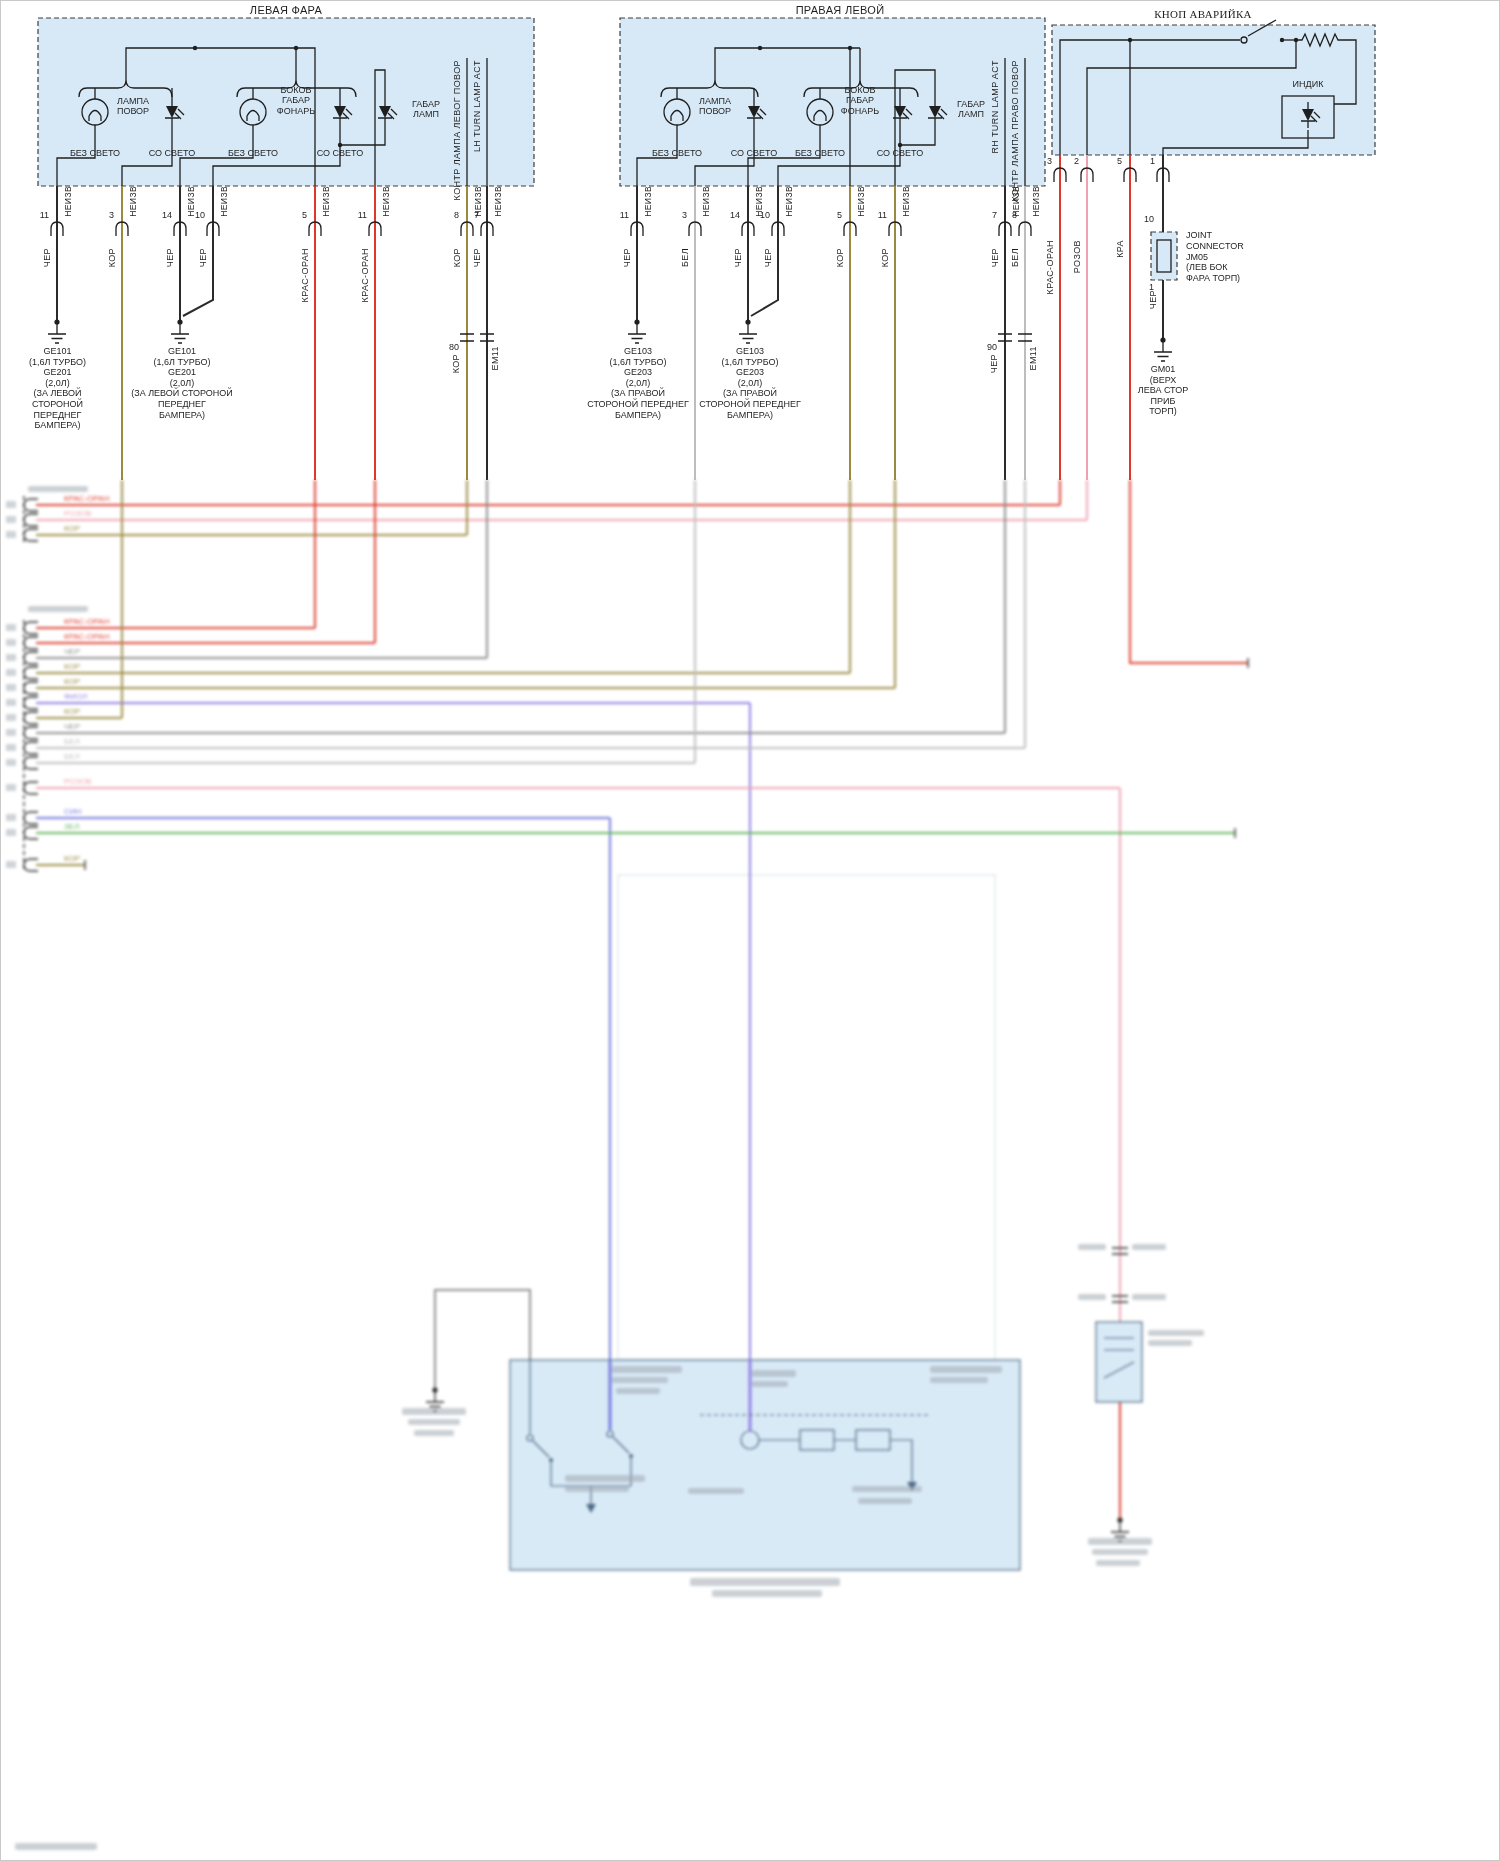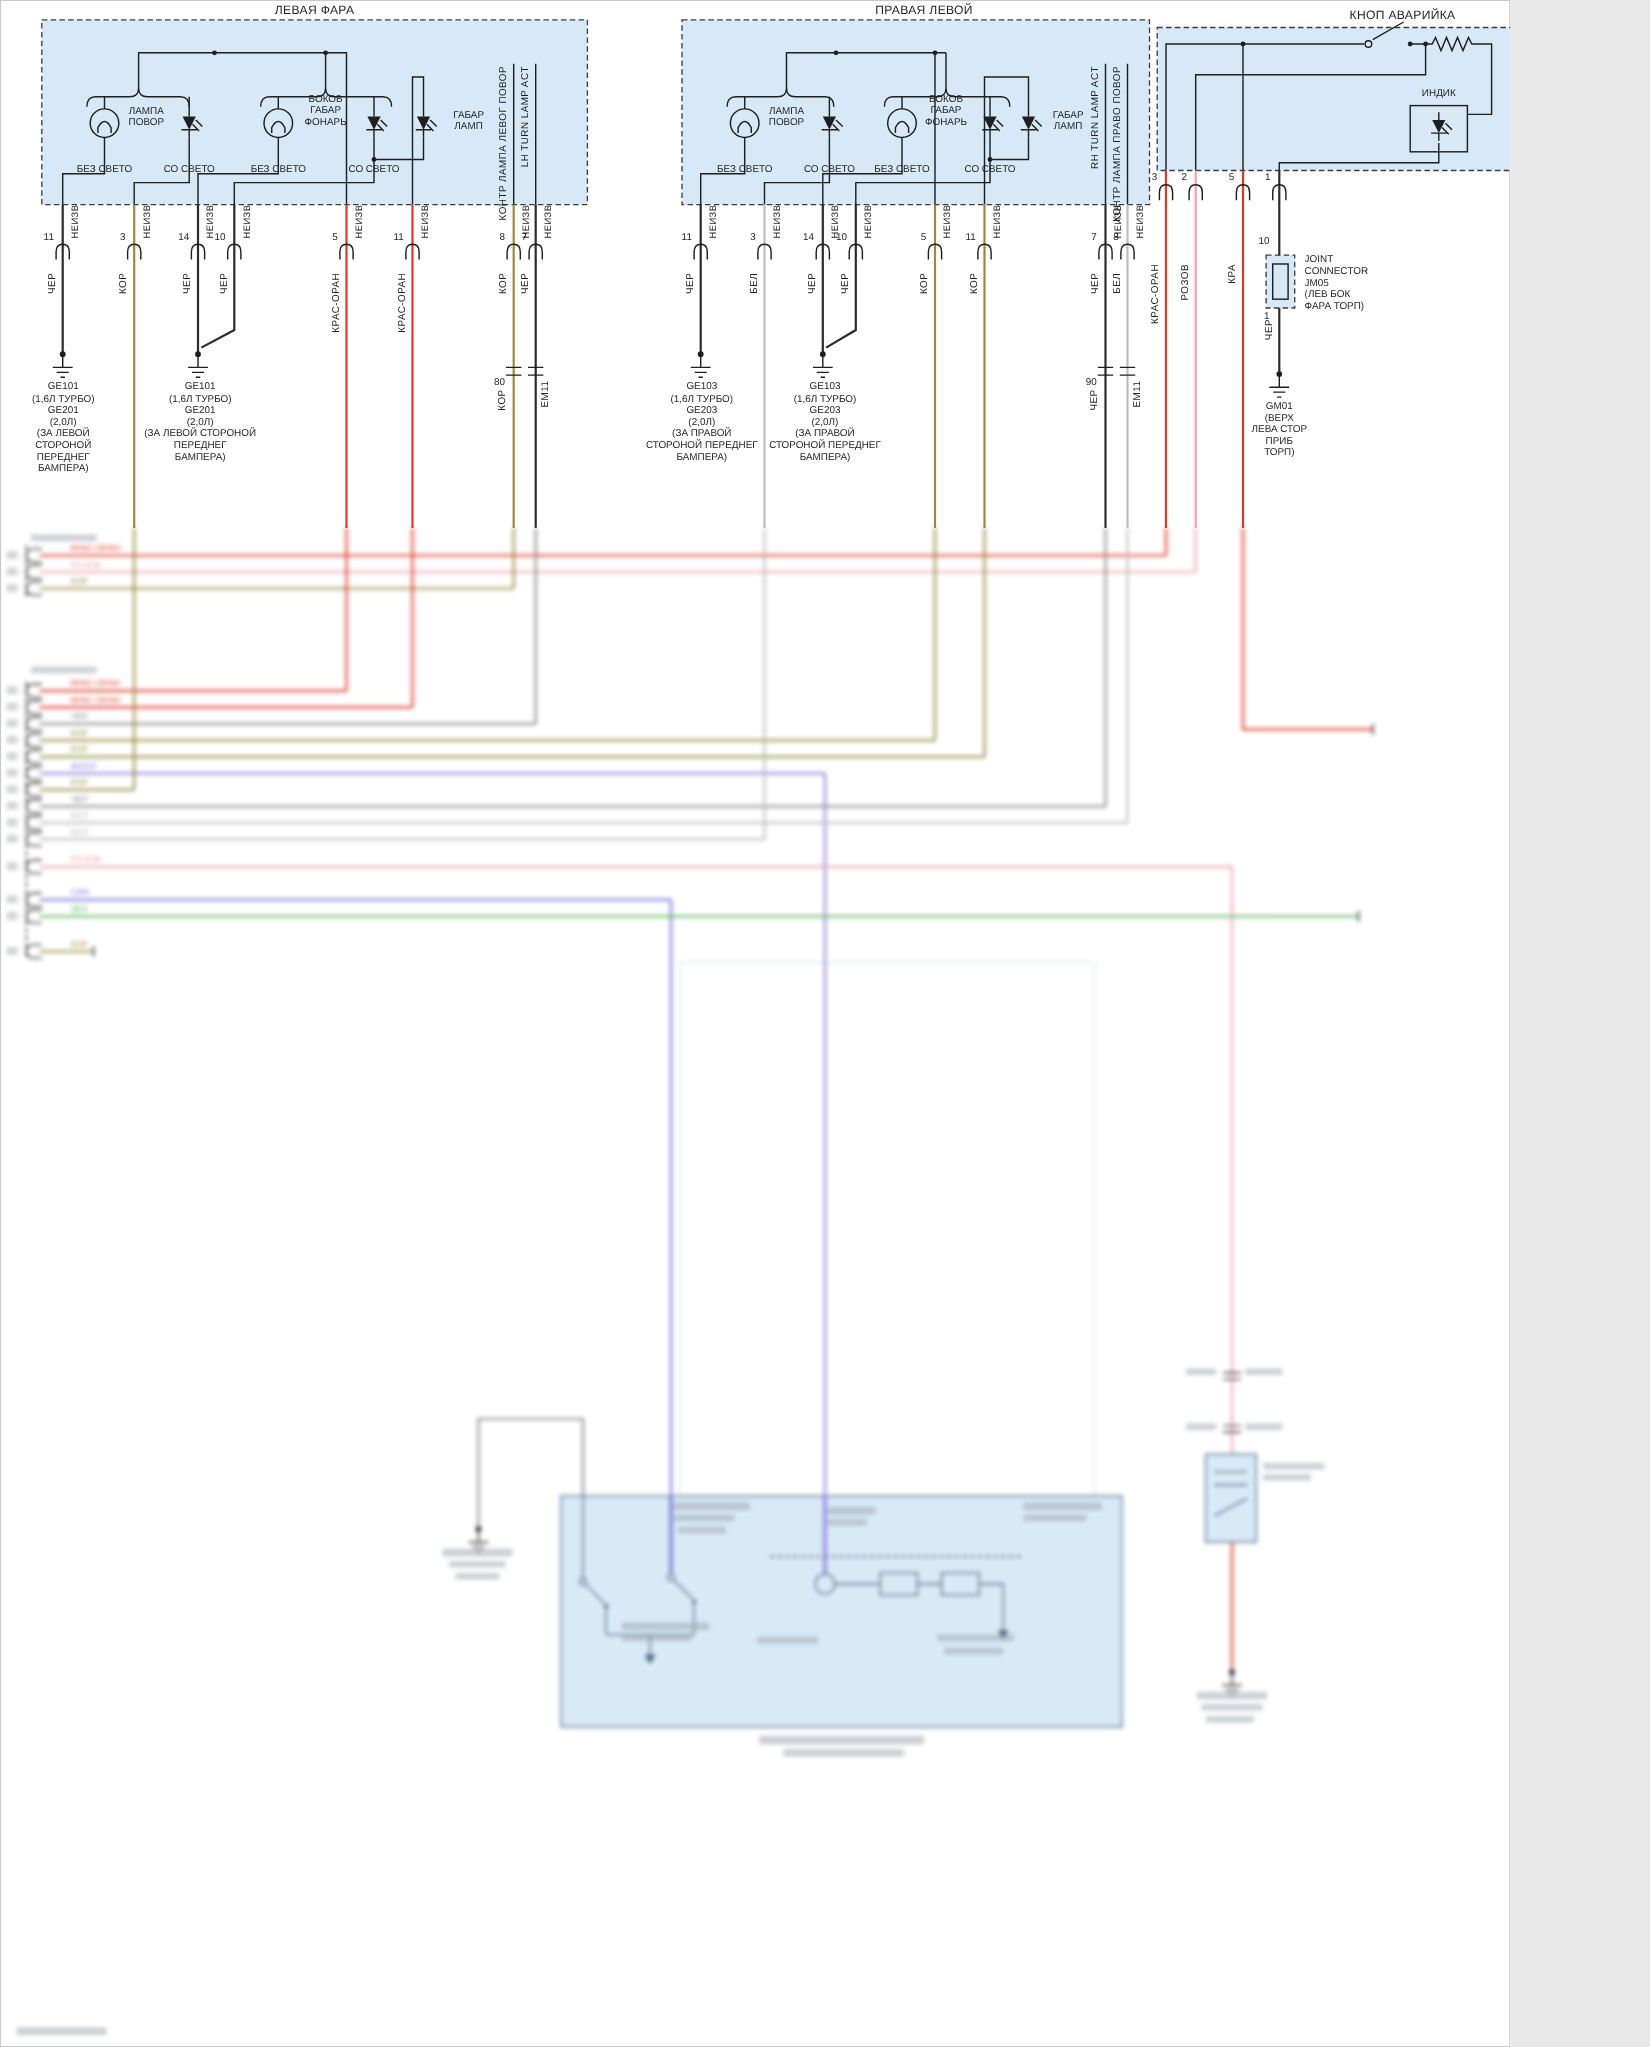--- a/index.html
+++ b/index.html
@@ -1,16 +1,16 @@
 <!DOCTYPE html>
 <html style="--box_fill: #d7e9f7; --box_stroke: #3c3c3c; --ink: #1f1f1f; --black_wire: #2b2b2b; --khaki: #9a8a3e; --red: #df382b; --pink: #eea2b1; --white_wire: #bdbdbd; --gray: #8a8a8a; --blue: #6f74dd; --violet: #8d7be4; --green: #5fb75a; --module_stroke: #44617c; --faint: #dfe7ee; --smudge: #9aa4ad;"><head>
 <meta charset="utf-8">
 <style>
   html,body{margin:0;padding:0;background:#e8e8e8;}
-  .page{position:relative;width:1373px;height:1861px;background:#ffffff;overflow:hidden;
+  .page{position:relative;width:1500px;height:1861px;background:#ffffff;overflow:hidden;
         font-family:"Liberation Sans",sans-serif;color:var(--ink);
         box-shadow:inset 0 0 0 1px #c9c9c9;}
   svg{position:absolute;left:0;top:0;}
   .lbl-layer{position:absolute;left:0;top:0;width:100%;height:100%;pointer-events:none;}
   .lbl-layer div{position:absolute;}
   .btitle{font-size:11px;text-align:center;letter-spacing:.3px;}
   .ltext{font-size:9px;line-height:1.15;text-align:center;white-space:pre-line;}
   .gtext{font-size:9px;line-height:1.18;text-align:center;white-space:pre-line;}
   .jtext{font-size:9px;line-height:1.2;text-align:left;white-space:pre-line;}
   .pnum{font-size:9px;text-align:right;}
@@ -173,21 +173,21 @@
       <use href="#sym-bracket" x="1025" y="226"></use>
       <use href="#sym-bracket" x="1060" y="172"></use>
       <use href="#sym-bracket" x="1087" y="172"></use>
       <use href="#sym-bracket" x="1130" y="172"></use>
       <use href="#sym-bracket" x="1163" y="172"></use>
     </svg>
 
   <div class="lbl-layer" id="labels-top">
     <div class="btitle" style="left:196px;top:4px;width:180px;">ЛЕВАЯ ФАРА</div>
     <div class="btitle" style="left:750px;top:4px;width:180px;">ПРАВАЯ ЛЕВОЙ</div>
-    <div class="btitle" style="left:1185px;top:8px;width:180px;">КНОП АВАРИЙКА</div>
+    <div class="btitle" style="left:1113px;top:8px;width:180px;font-family:Liberation Serif, serif;">КНОП АВАРИЙКА</div>
 
     <div class="ltext" style="left:104px;top:96px;width:58px;">ЛАМПА
 ПОВОР</div>
     <div class="ltext" style="left:266px;top:85px;width:60px;">БОКОВ
 ГАБАР
 ФОНАРЬ</div>
     <div class="ltext" style="left:400px;top:99px;width:52px;">ГАБАР
 ЛАМП</div>
     <div class="ltext" style="left:686px;top:96px;width:58px;">ЛАМПА
 ПОВОР</div>

